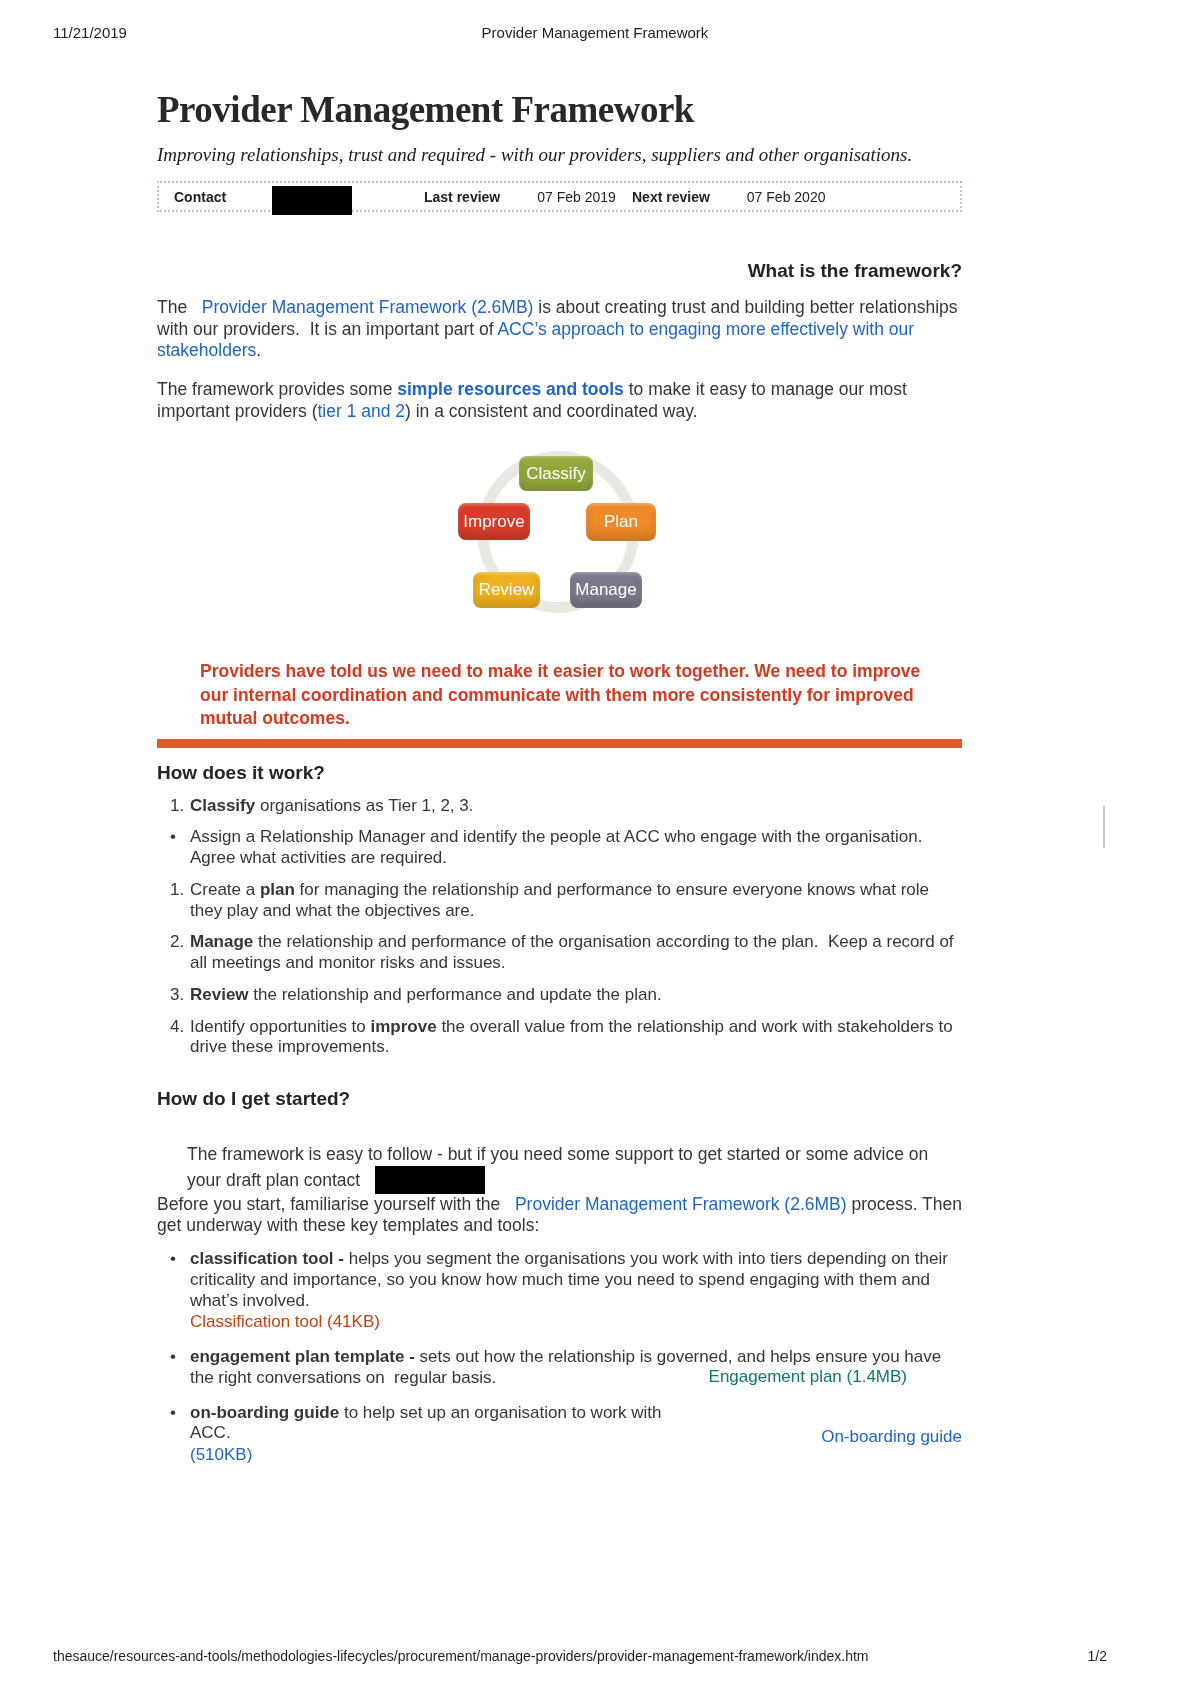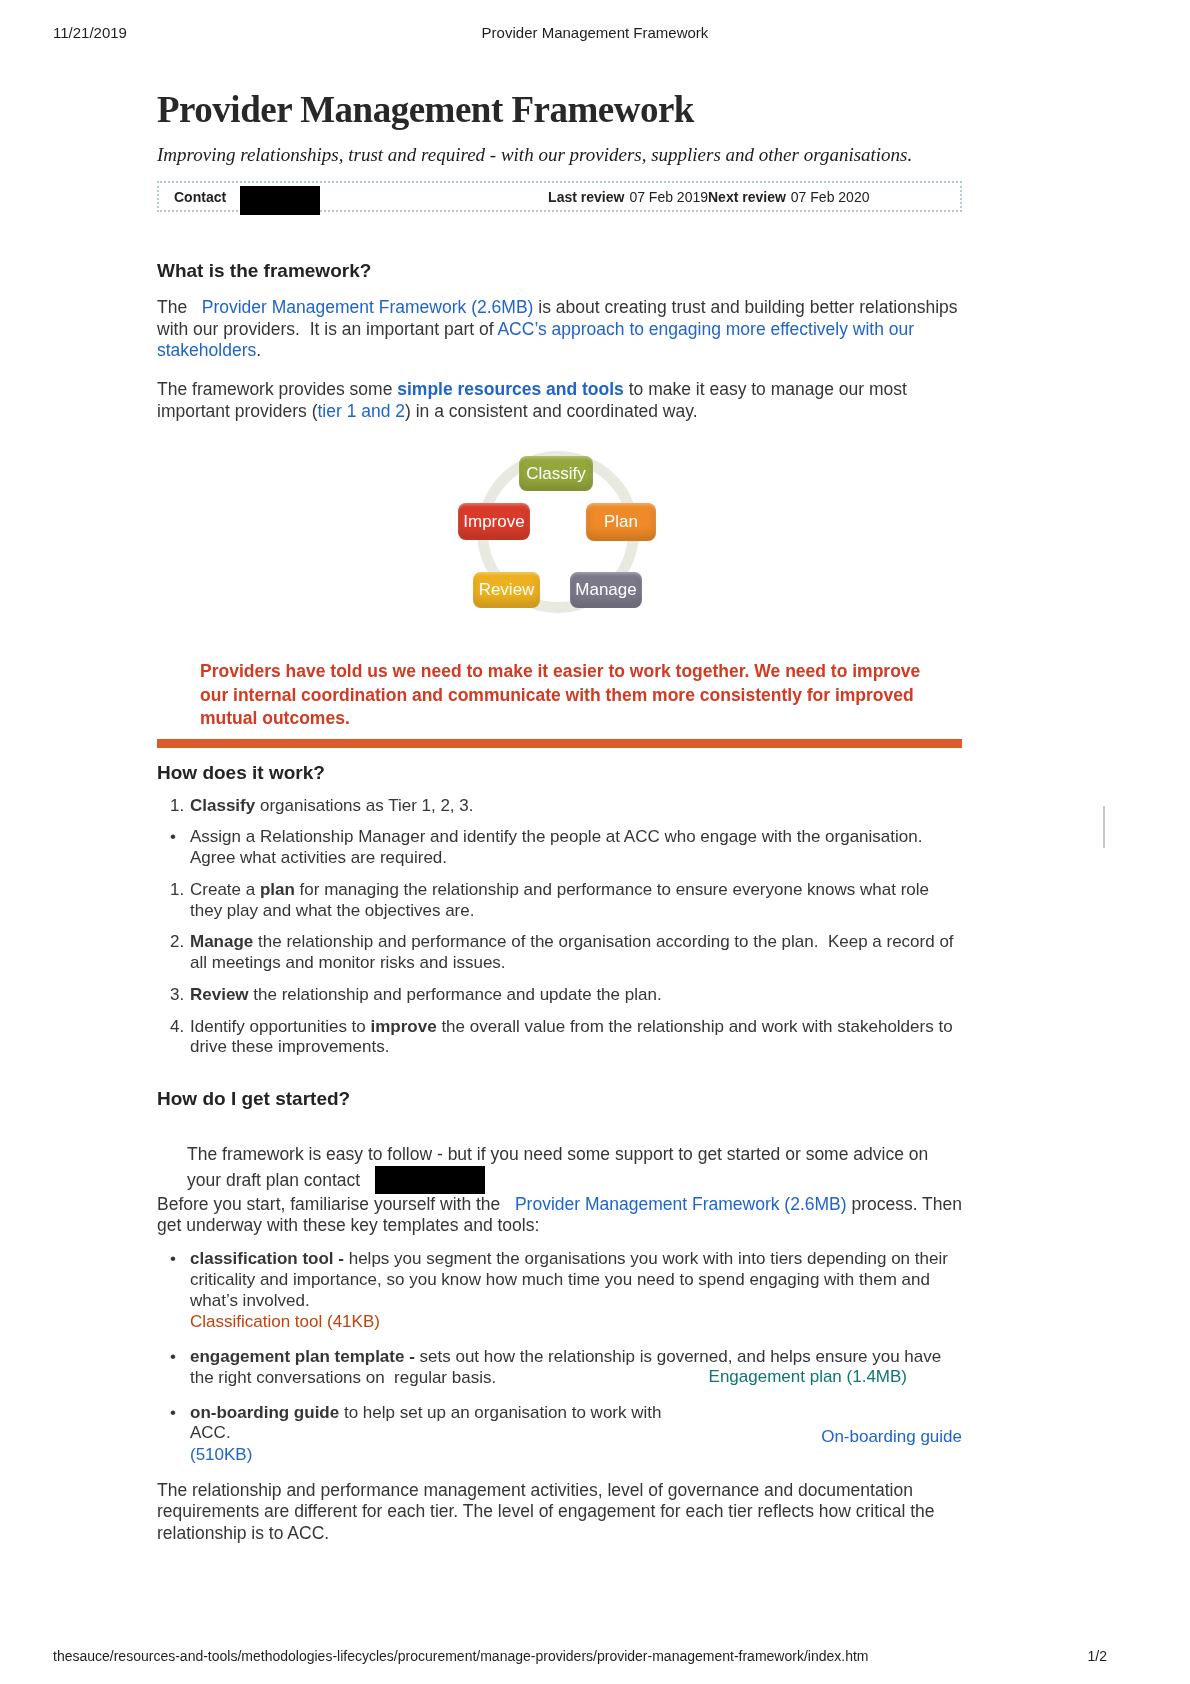--- a/index.html
+++ b/index.html
@@ -15,30 +15,30 @@
   .pf-page{margin-right:30px;}
 
   .content{position:absolute;left:157px;top:0;width:805px;}
 
   .doc-title{font-family:"Liberation Serif",serif;font-size:37px;font-weight:700;color:#282828;
         margin:88px 0 0 0;letter-spacing:-0.5px;}
   .doc-subtitle{font-family:"Liberation Serif",serif;font-style:italic;font-size:19px;color:#1c1c1c;margin-top:13px;}
 
   .metabox{margin-top:15px;border:2px dotted #a9ccd6;height:27px;display:flex;align-items:center;
         padding:0 0 0 15px;font-size:14px;color:#222;position:relative;}
-  .meta-group{display:flex;align-items:center;}
+  .meta-group{display:flex;align-items:center;gap:32px;}
   .mg1{width:250px;}
-  .mg2{width:284px;justify-content:flex-end;}
+  .mg2{width:208px;}
   .mg3{flex:1;}
   .meta-label{font-weight:700;}
   .meta-value{margin-left:5px;}
   .meta-redact{width:80px;height:29px;background:#000;margin-left:14px;position:relative;top:4px;}
 
   .h2{font-size:19px;font-weight:700;color:#242424;margin:0;}
-  .sec-what{margin-top:48px;}
+  .sec-what{margin-top:48px;text-align:right;}
   .p{font-size:17.5px;line-height:1.24;margin:0;}
   .p1{margin-top:15px;}
   .p2{margin-top:17px;}
   .b{font-weight:700;}
   .lnk{cursor:pointer;}
 
   
   .diagram{position:relative;margin-top:28px;margin-left:283px;width:240px;height:176px;}
   .ring{position:absolute;left:37px;top:1px;width:140px;height:140px;border:11px solid #e8eae2;border-radius:50%;}
   .node{position:absolute;border-radius:8px;color:#ffffff;font-size:17px;display:flex;align-items:center;
@@ -180,21 +180,20 @@
       <li>
         <span class="marker">•</span>
         <div class="li-text">
           <div class="narrow-text"><span class="b">on-boarding guide</span><span> to help set up an organisation to work with ACC.</span></div>
           <div class="below-link lnk" style="color: rgb(31, 100, 200);">(510KB)</div>
         </div>
         <span class="right-link rl-3 lnk" style="color: rgb(31, 100, 200);">On-boarding guide</span>
       </li>
     </ul>
 
-    <p class="p outro">The relationship and performance management activities, level of governance and documentation requirements are different for each tier. The level of engagement for each tier reflects how critical the relationship is to ACC.</p>
 
   </div>
 
   <div class="scan-artifact"></div>
 
   <div class="print-footer">
     <span class="pf-path">thesauce/resources-and-tools/methodologies-lifecycles/procurement/manage-providers/provider-management-framework/index.htm</span>
     <span class="pf-page">1/2</span>
   </div>
 

